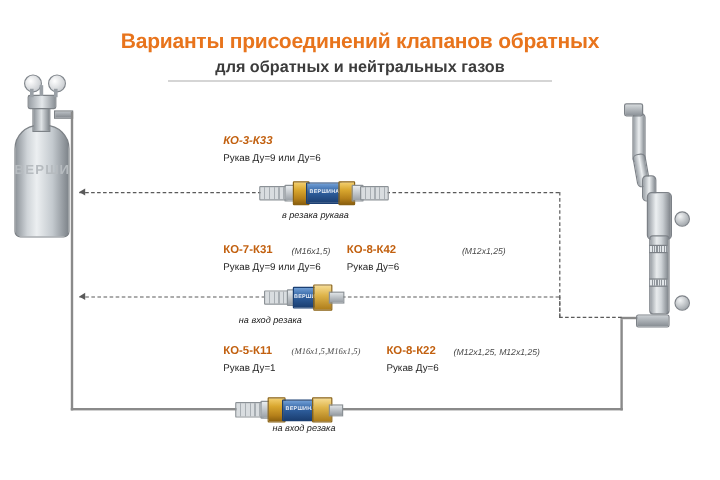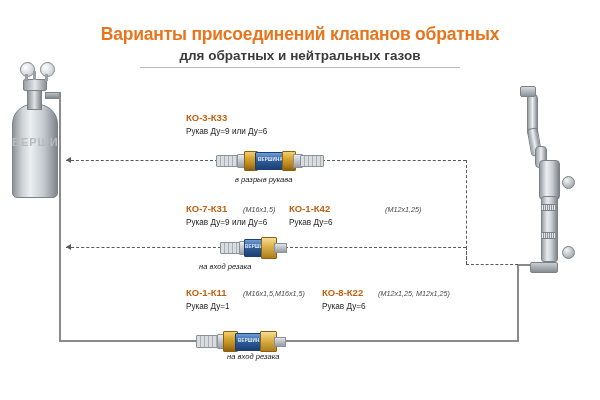--- a/index.html
+++ b/index.html
@@ -301,23 +301,23 @@
     <div class="cyl-stem" style="left:45px; top:74px; width:3px; height:7px;"></div>
     <div class="cyl-stem" style="left:33px; top:71px; width:3px; height:9px;"></div>
     <div class="cyl-out"></div>
   </div>
 
   <div class="solid-line" style="left:59px; top:93px; width:2px; height:249px;"></div>
   <div class="solid-line" style="left:59px; top:340px; width:460px; height:2px;"></div>
   <div class="solid-line" style="left:517px; top:266px; width:2px; height:76px;"></div>
   <div class="solid-line" style="left:517px; top:264px; width:22px; height:2px;"></div>
 
-  <div class="code" style="left:186px; top:112px;">КО-3-К33</div>
+  <div class="code" style="left:186px; top:112px;font-style:italic;">КО-3-К33</div>
   <div class="hose" style="left:186px; top:127px;">Рукав Ду=9 или Ду=6</div>
-  <div class="note" style="left:235px; top:175px;">в разрыв рукава</div>
+  <div class="note" style="left:235px; top:175px;">в резака рукава</div>
 
   <div class="dash-h" style="left:66px; top:160px; width:152px;"></div>
   <div class="dash-h" style="left:322px; top:160px; width:144px;"></div>
   <div class="dash-v" style="left:466px; top:160px; height:104px;"></div>
   <div class="dash-h" style="left:466px; top:264px; width:52px;"></div>
   <div class="arrow-l" style="left:66px; top:157px;"></div>
 
   <div class="asm">
     <div class="barb" style="left:216px; top:155px; width:22px; height:10px;"></div>
     <div class="cone" style="left:237px; top:154px; width:8px; height:12px; border-radius:1px;"></div>
@@ -326,42 +326,42 @@
     <div class="body-blue-lbl" style="left:258px; top:157px;">ВЕРШИНА</div>
     <div class="nut" style="left:282px; top:151px; width:12px; height:18px;"></div>
     <div class="cone" style="left:293px; top:154px; width:8px; height:12px; border-radius:1px;"></div>
     <div class="barb" style="left:300px; top:155px; width:22px; height:10px;"></div>
   </div>
 
   <div class="code" style="left:186px; top:203px;">КО-7-К31</div>
   <div class="thread" style="left:243px; top:205px;">(М16х1,5)</div>
   <div class="hose" style="left:186px; top:218px;">Рукав Ду=9 или Ду=6</div>
 
-  <div class="code" style="left:289px; top:203px;">КО-1-К42</div>
+  <div class="code" style="left:289px; top:203px;">КО-8-К42</div>
   <div class="thread" style="left:345px; top:205px;margin-left:40px;">(М12х1,25)</div>
   <div class="hose" style="left:289px; top:218px;">Рукав Ду=6</div>
 
   <div class="note" style="left:199px; top:262px;">на вход резака</div>
 
   <div class="dash-h" style="left:66px; top:247px; width:155px;"></div>
   <div class="dash-h" style="left:285px; top:247px; width:181px;"></div>
   <div class="dash-v" style="left:466px; top:247px; height:18px;"></div>
   <div class="arrow-l" style="left:66px; top:244px;"></div>
 
   <div class="asm">
     <div class="barb" style="left:220px; top:242px; width:20px; height:10px;"></div>
     <div class="cone" style="left:239px; top:241px; width:6px; height:12px; border-radius:1px;"></div>
     <div class="body-blue" style="left:244px; top:239px; width:18px; height:16px;"></div>
     <div class="body-blue-lbl" style="left:245px; top:244px;">ВЕРШИНА</div>
     <div class="nut-l" style="left:261px; top:237px; width:14px; height:20px;"></div>
     <div class="stub" style="left:274px; top:243px; width:11px; height:8px;"></div>
   </div>
 
-  <div class="code" style="left:186px; top:287px;">КО-1-К11</div>
-  <div class="thread" style="left:243px; top:289px;">(М16х1,5,М16х1,5)</div>
+  <div class="code" style="left:186px; top:287px;">КО-5-К11</div>
+  <div class="thread" style="left:243px; top:289px;font-family:Liberation Serif, serif;">(М16х1,5,М16х1,5)</div>
   <div class="hose" style="left:186px; top:302px;">Рукав Ду=1</div>
 
   <div class="code" style="left:322px; top:287px;">КО-8-К22</div>
   <div class="thread" style="left:378px; top:289px;">(М12х1,25, М12х1,25)</div>
   <div class="hose" style="left:322px; top:302px;">Рукав Ду=6</div>
 
   <div class="note" style="left:227px; top:352px;">на вход резака</div>
 
   <div class="asm">
     <div class="barb" style="left:196px; top:335px; width:22px; height:11px;"></div>

